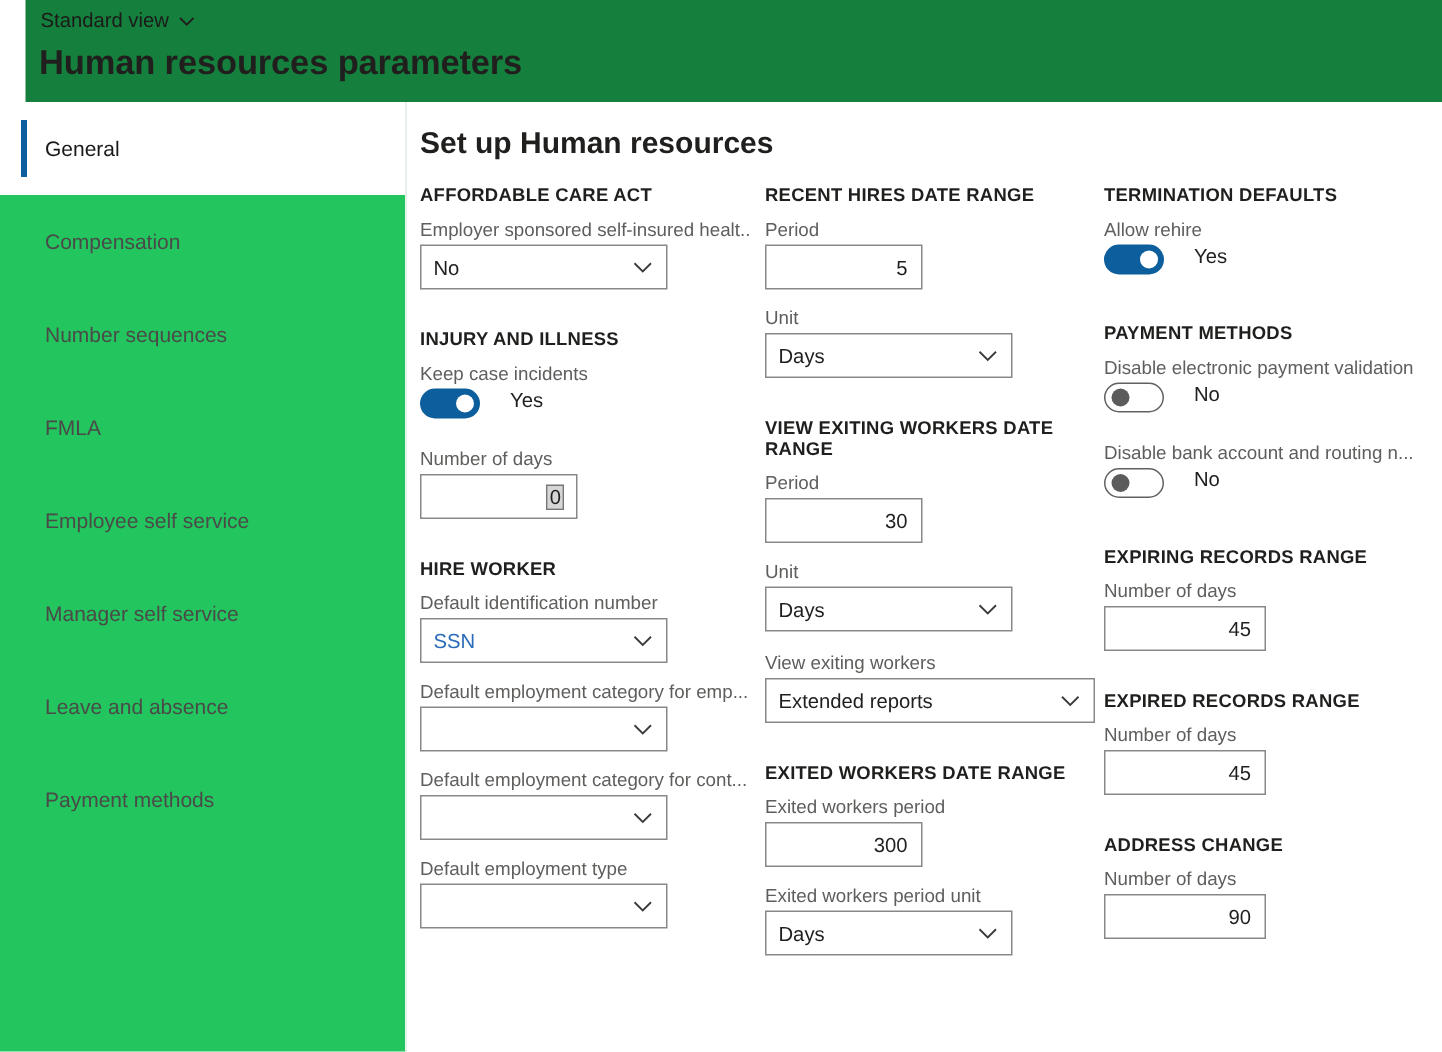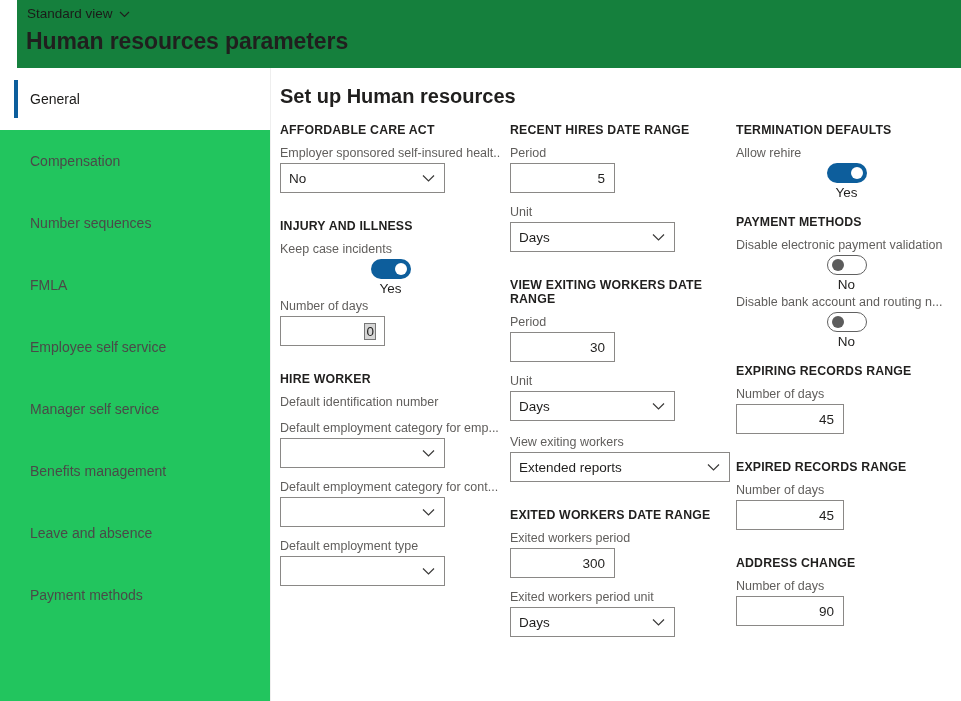--- a/index.html
+++ b/index.html
@@ -141,25 +141,24 @@
 
   .sel-num {
     background: #d6d6d6;
     outline: 1px solid #767676;
     padding: 0 1px;
   }
 
   
   .toggle-row {
     display: flex;
-    align-items: center;
-    gap: 2px;
+    align-items: flex-start;
+    gap: 20px;
     height: 26px;
     margin-top: 2px;
-    flex-direction: column;
   }
   .toggle {
     position: relative;
     width: 40px; height: 20px;
     border-radius: 10px;
     cursor: pointer;
     flex: none;
   }
   .toggle.on { background: #0d5e9c; }
   .toggle.off { background: #ffffff; border: 1px solid #616161; }
@@ -201,23 +200,20 @@
   <div class="side-item">
     <span>FMLA</span>
   </div>
   <div class="side-item">
     <span>Employee self service</span>
   </div>
   <div class="side-item">
     <span>Manager self service</span>
   </div>
   <div class="side-item">
-    <span>Benefits management</span>
-  </div>
-  <div class="side-item">
     <span>Leave and absence</span>
   </div>
   <div class="side-item">
     <span>Payment methods</span>
   </div>
 </div>
 
 <div class="main">
   <div class="section-title">Set up Human resources</div>
 
@@ -251,20 +247,28 @@
       <div class="field" style="margin-top:14px">
         <div class="field-label">Number of days</div>
         <div class="input-box num w-105">
           <span class="sel-num">0</span>
         </div>
       </div>
 
       <div class="group-head">HIRE WORKER</div>
       <div class="field">
         <div class="field-label">Default identification number</div>
+        <div class="input-box text w-165">
+          <span class="val-link">SSN</span>
+          <span class="combo-chev">
+            <svg width="13" height="8" viewBox="0 0 13 8">
+                <path d="M1 1l5.5 5.5L12 1" fill="none" stroke="#3b3a39" stroke-width="1.2"></path>
+              </svg>
+          </span>
+        </div>
       </div>
       <div class="field">
         <div class="field-label">Default employment category for emp...</div>
         <div class="input-box text w-165">
           <span></span>
           <span class="combo-chev">
             <svg width="13" height="8" viewBox="0 0 13 8">
                 <path d="M1 1l5.5 5.5L12 1" fill="none" stroke="#3b3a39" stroke-width="1.2"></path>
               </svg>
           </span>

